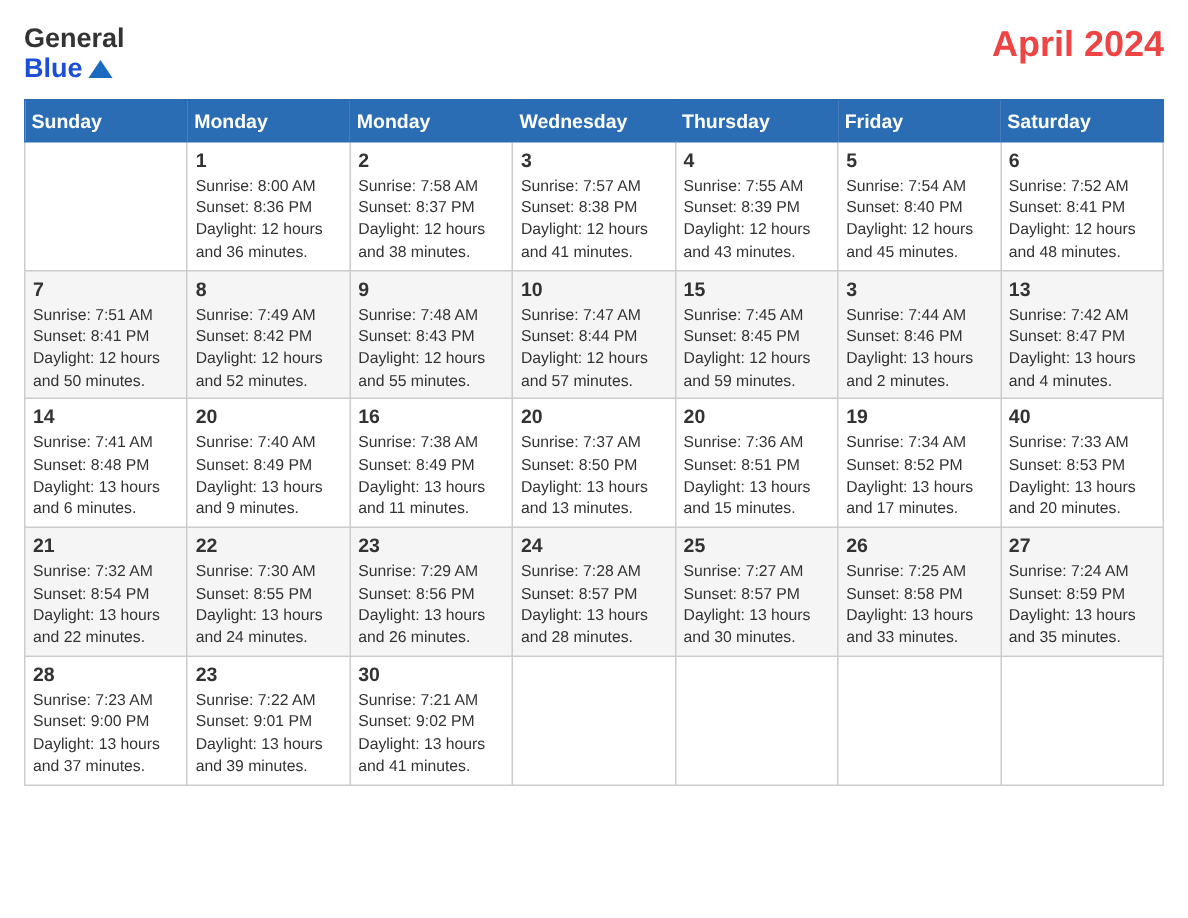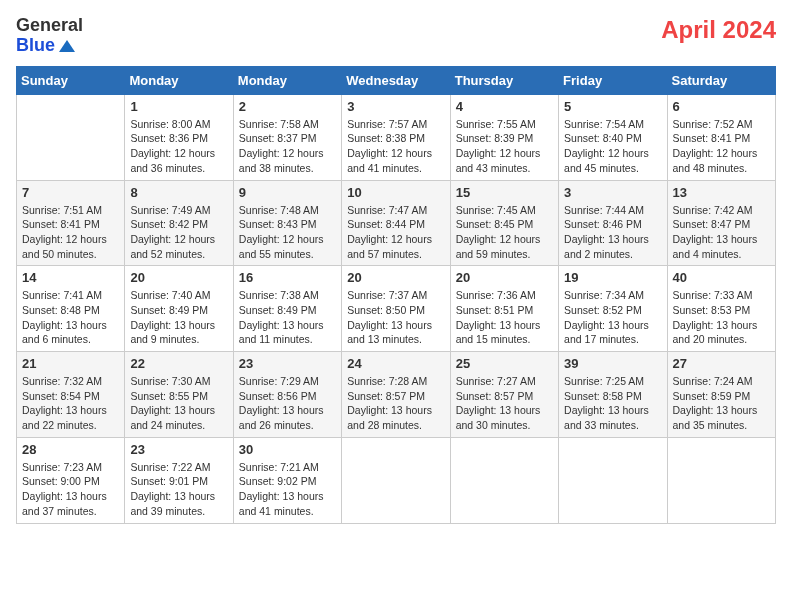--- a/index.html
+++ b/index.html
@@ -215,21 +215,21 @@
         </td>
         <td>
           <span class="cell-date">24</span>
           <div class="cell-info">Sunrise: 7:28 AM<br>Sunset: 8:57 PM<br>Daylight: 13 hours<br>and 28 minutes.</div>
         </td>
         <td>
           <span class="cell-date">25</span>
           <div class="cell-info">Sunrise: 7:27 AM<br>Sunset: 8:57 PM<br>Daylight: 13 hours<br>and 30 minutes.</div>
         </td>
         <td>
-          <span class="cell-date">39</span>
+          <span class="cell-date">26</span>
           <div class="cell-info">Sunrise: 7:25 AM<br>Sunset: 8:58 PM<br>Daylight: 13 hours<br>and 33 minutes.</div>
         </td>
         <td>
           <span class="cell-date">27</span>
           <div class="cell-info">Sunrise: 7:24 AM<br>Sunset: 8:59 PM<br>Daylight: 13 hours<br>and 35 minutes.</div>
         </td>
       </tr>
       <tr>
         <td>
           <span class="cell-date">28</span>

